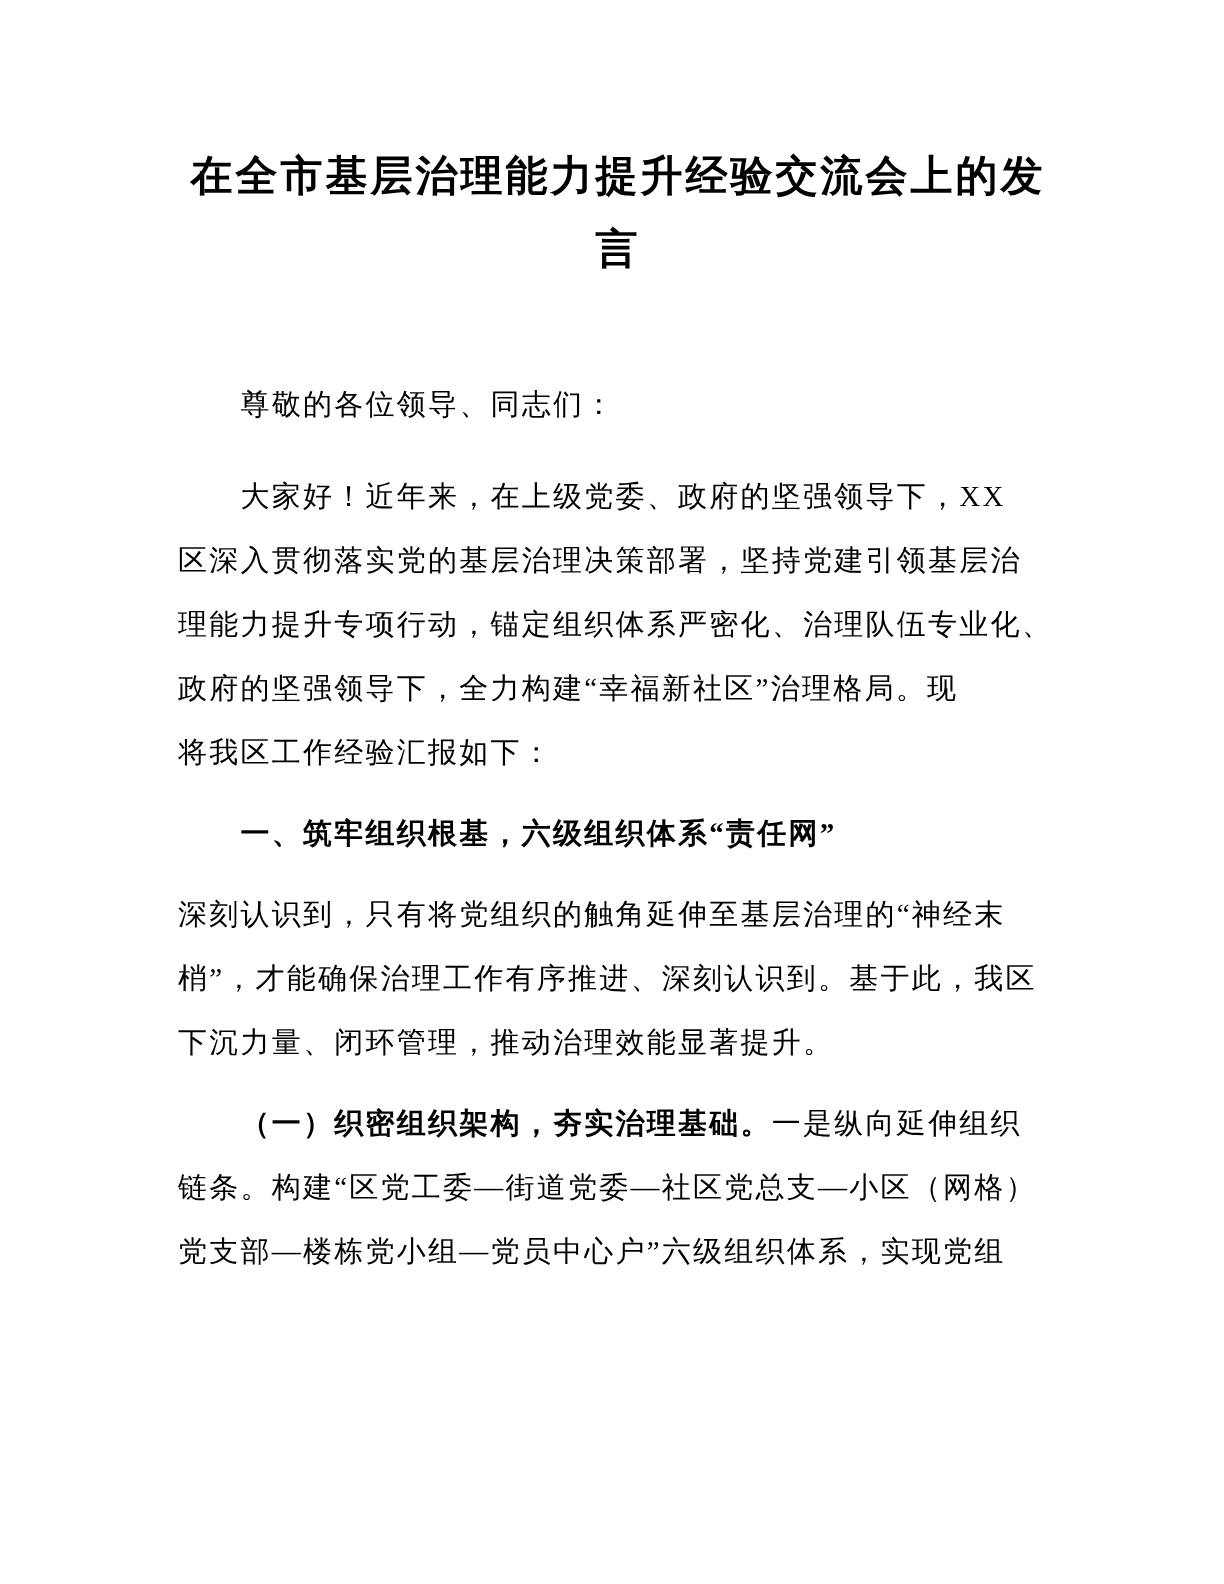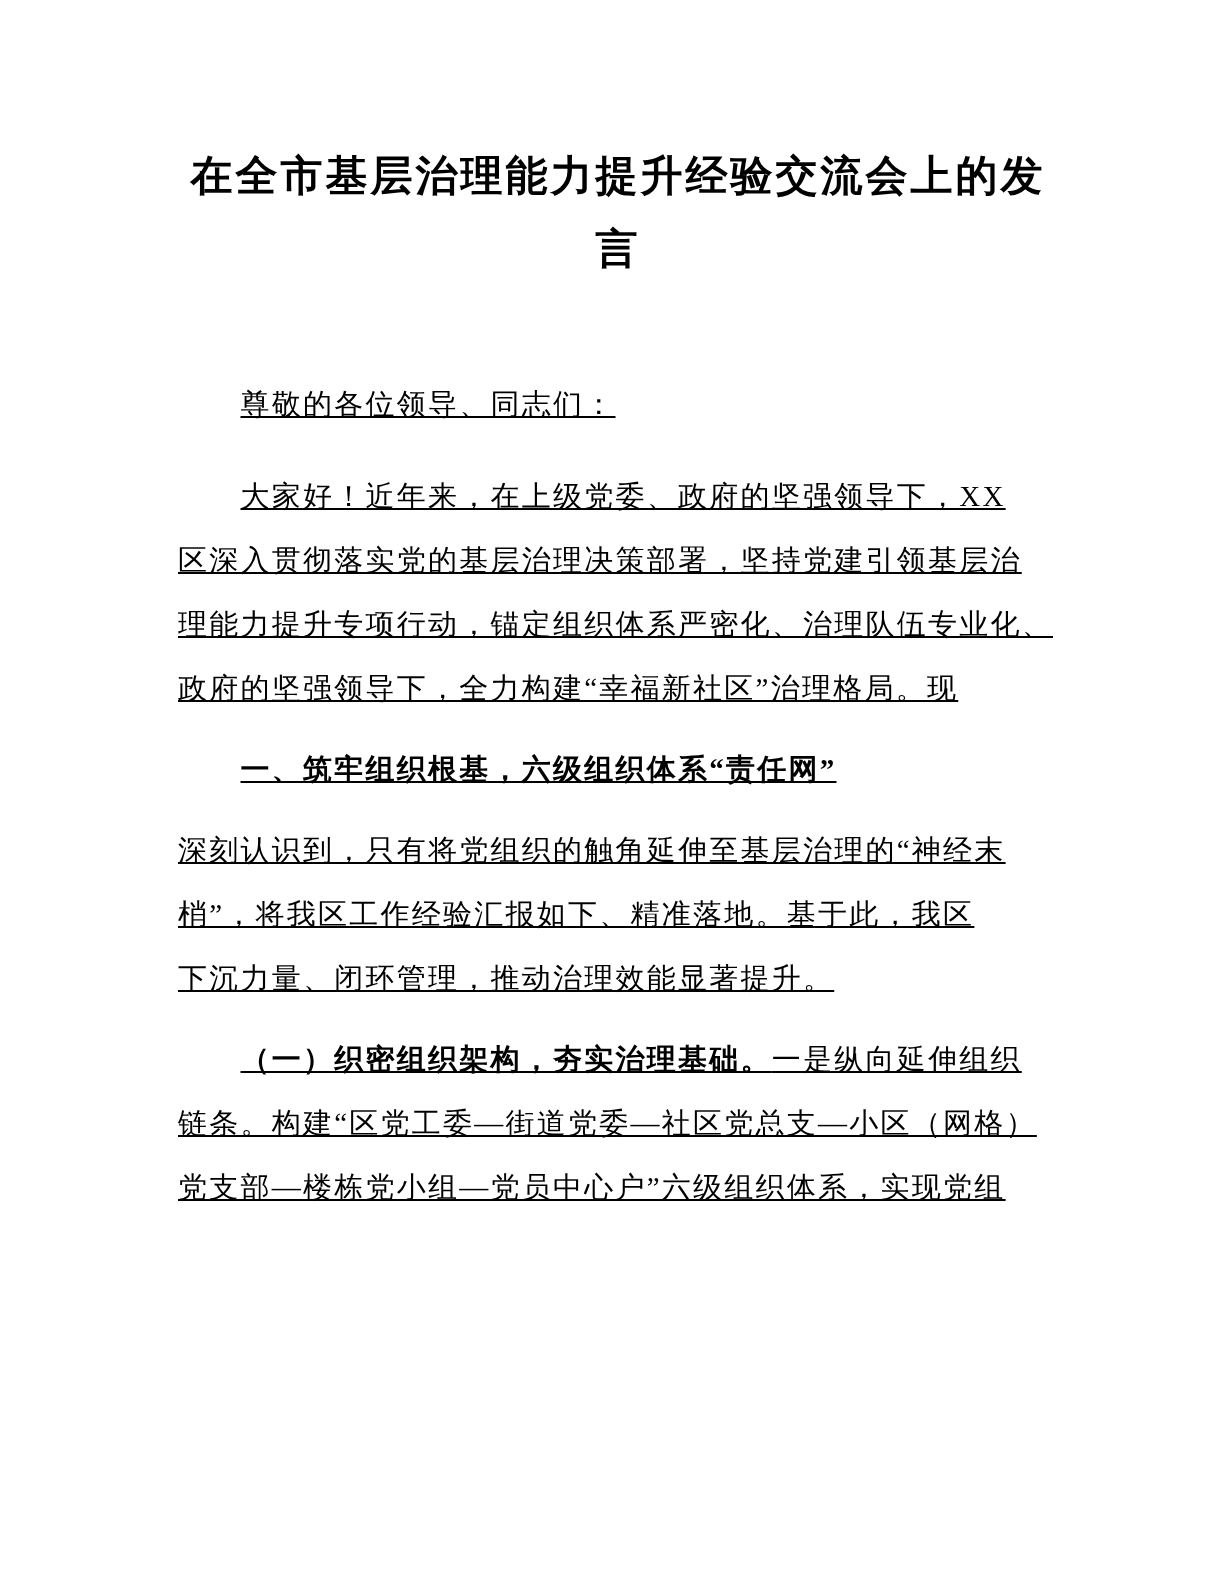--- a/index.html
+++ b/index.html
@@ -32,21 +32,20 @@
   }
   .doc-body {
     margin-top: 86px;
     font-size: 29px;
     letter-spacing: 2.25px;
     line-height: 64px;
     color: #000000;
   }
   .block {
     margin: 0 0 17px 0;
-    text-decoration: underline;
   }
   .block.first-para {
     margin-bottom: 28px;
   }
   .line {
     white-space: nowrap;
   }
   .line.indent {
     text-indent: 62.5px;
   }
@@ -65,27 +64,28 @@
       </div>
     <div class="doc-body" id="doc-body">
         <div class="block kind-p first-para">
           <div class="line indent"><span class="run">尊敬的各位领导、同志们：</span></div>
         </div>
         <div class="block kind-p">
           <div class="line indent"><span class="run">大家好！近年来，在上级党委、政府的坚强领导下，XX</span></div>
           <div class="line"><span class="run">区深入贯彻落实党的基层治理决策部署，坚持党建引领基层治</span></div>
           <div class="line"><span class="run">理能力提升专项行动，锚定组织体系严密化、治理队伍专业化、</span></div>
           <div class="line"><span class="run">政府的坚强领导下，全力构建“幸福新社区”治理格局。现</span></div>
+          <div class="line"><span class="run">将我区工作经验汇报如下：</span></div>
         </div>
         <div class="block kind-h">
           <div class="line indent"><span class="run bold">一、筑牢组织根基，六级组织体系“责任网”</span></div>
         </div>
         <div class="block kind-p">
           <div class="line"><span class="run">深刻认识到，只有将党组织的触角延伸至基层治理的“神经末</span></div>
-          <div class="line"><span class="run">梢”，将我区工作经验汇报如下、精准落地。基于此，我区</span></div>
+          <div class="line"><span class="run">梢”，才能确保治理工作有序推进、深刻认识到。基于此，我区</span></div>
           <div class="line"><span class="run">下沉力量、闭环管理，推动治理效能显著提升。</span></div>
         </div>
         <div class="block kind-p">
           <div class="line indent"><span class="run bold">（一）织密组织架构，夯实治理基础。</span><span class="run">一是纵向延伸组织</span></div>
           <div class="line"><span class="run">链条。构建“区党工委—街道党委—社区党总支—小区（网格）</span></div>
           <div class="line"><span class="run">党支部—楼栋党小组—党员中心户”六级组织体系，实现党组</span></div>
         </div>
       </div>
   </div>
 </div>

